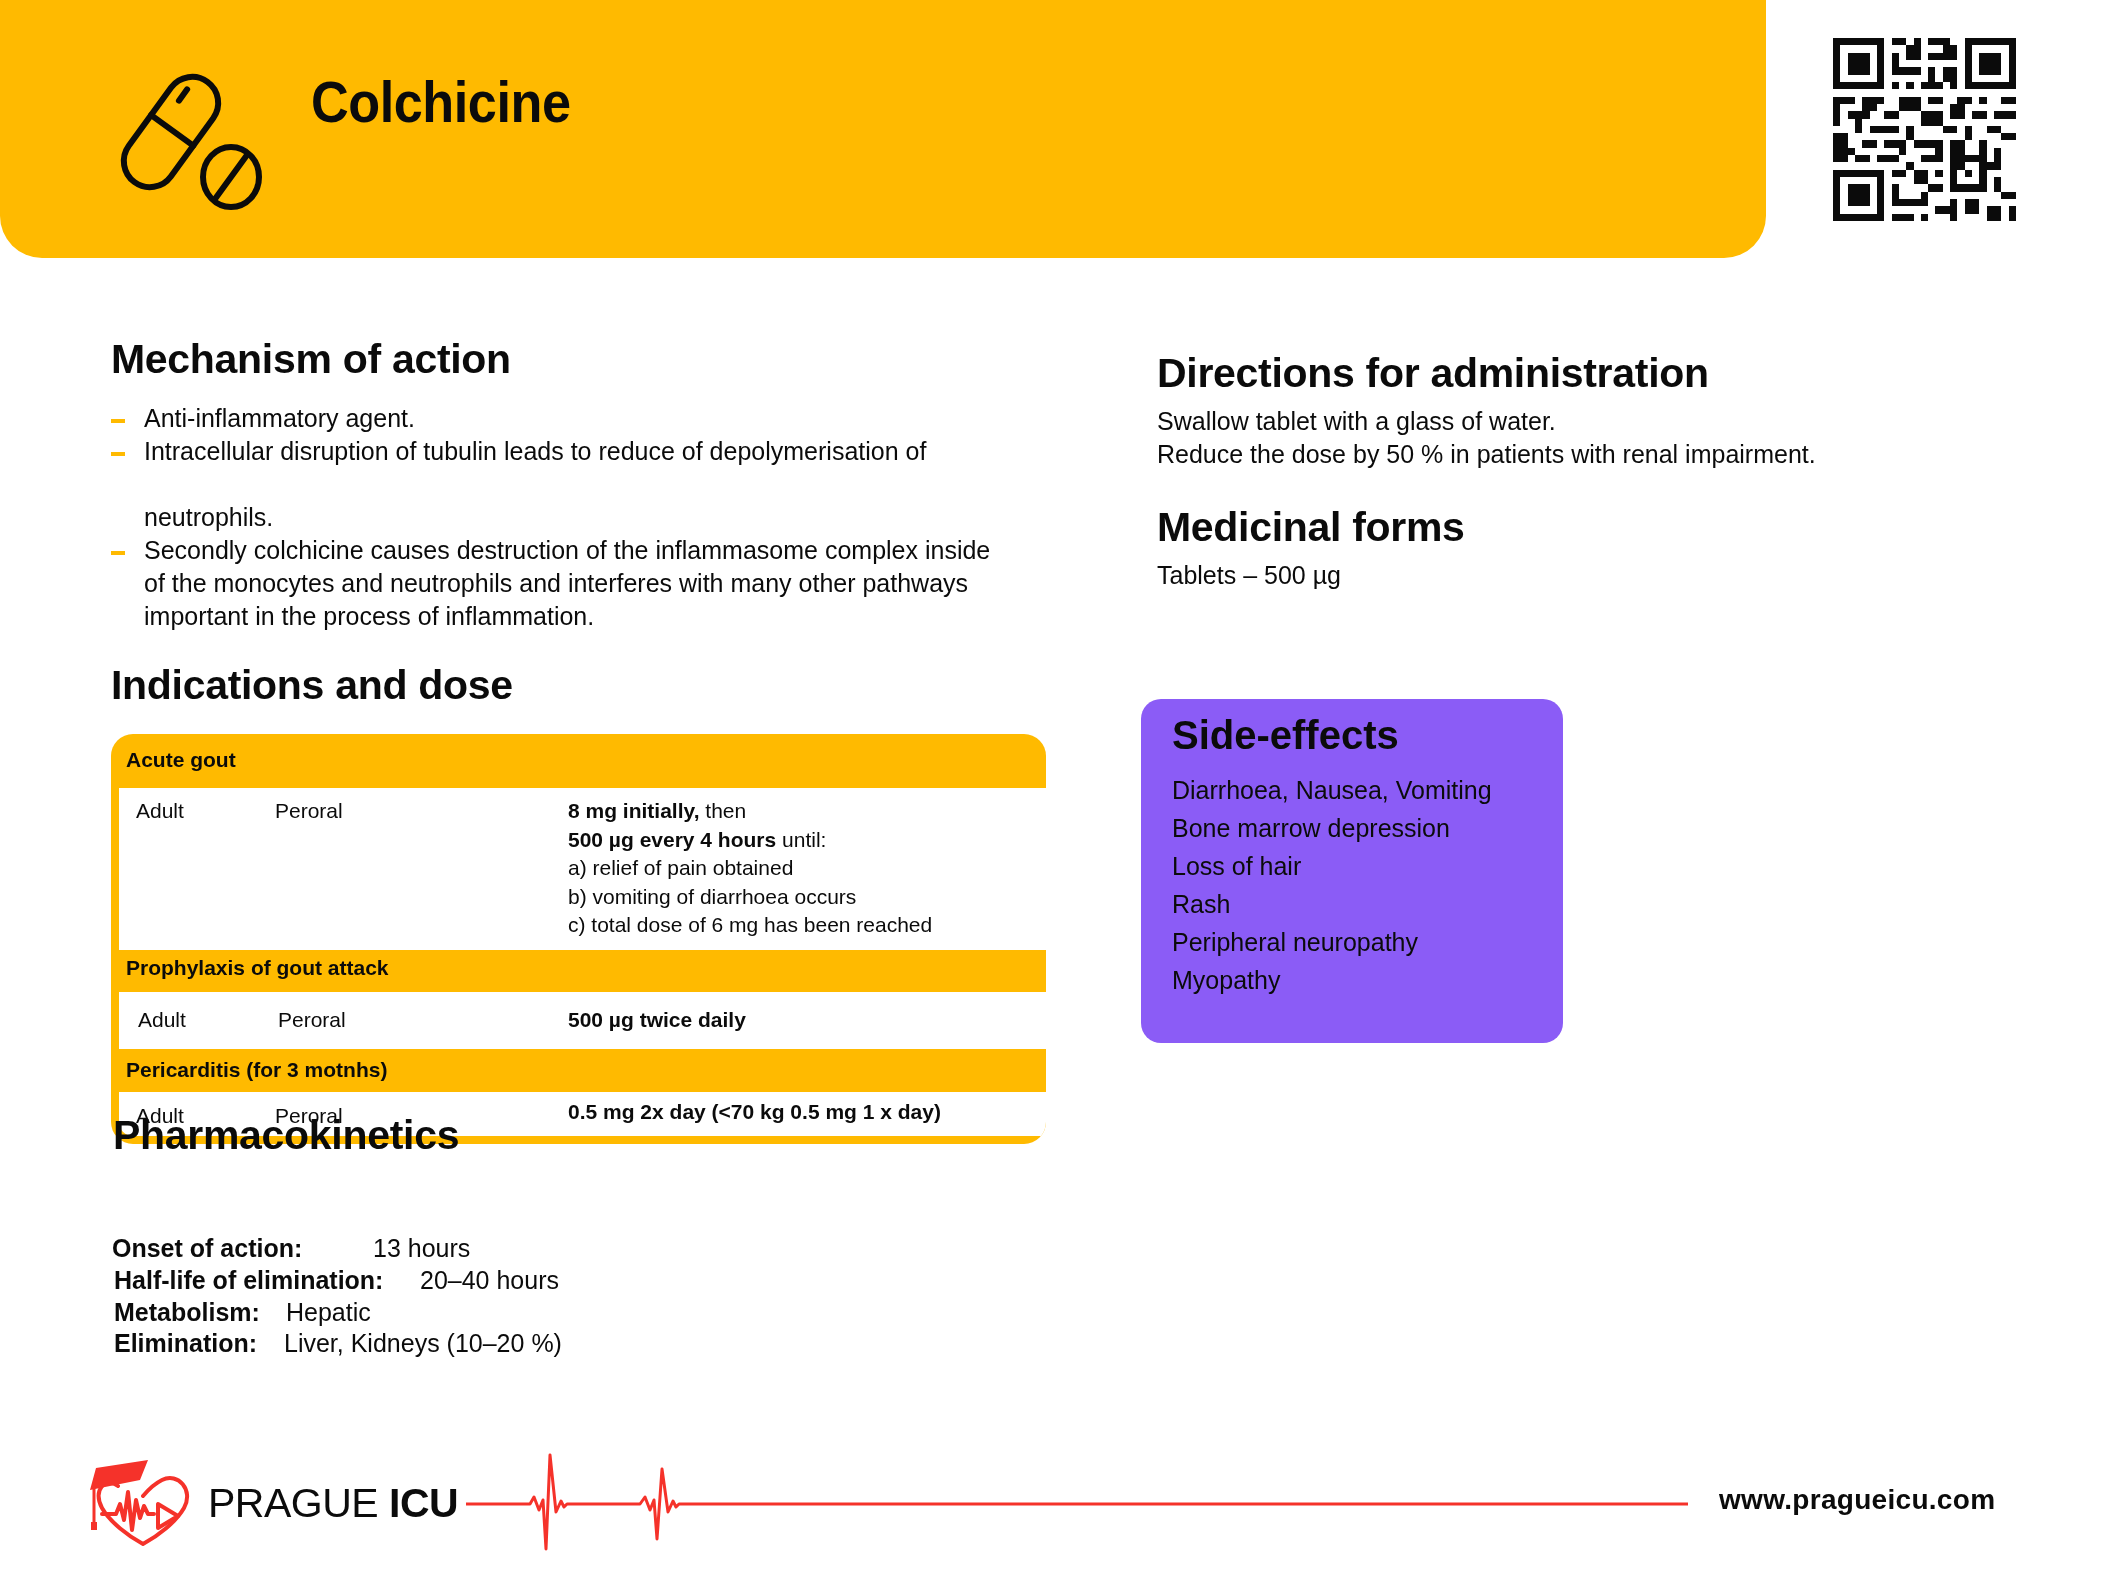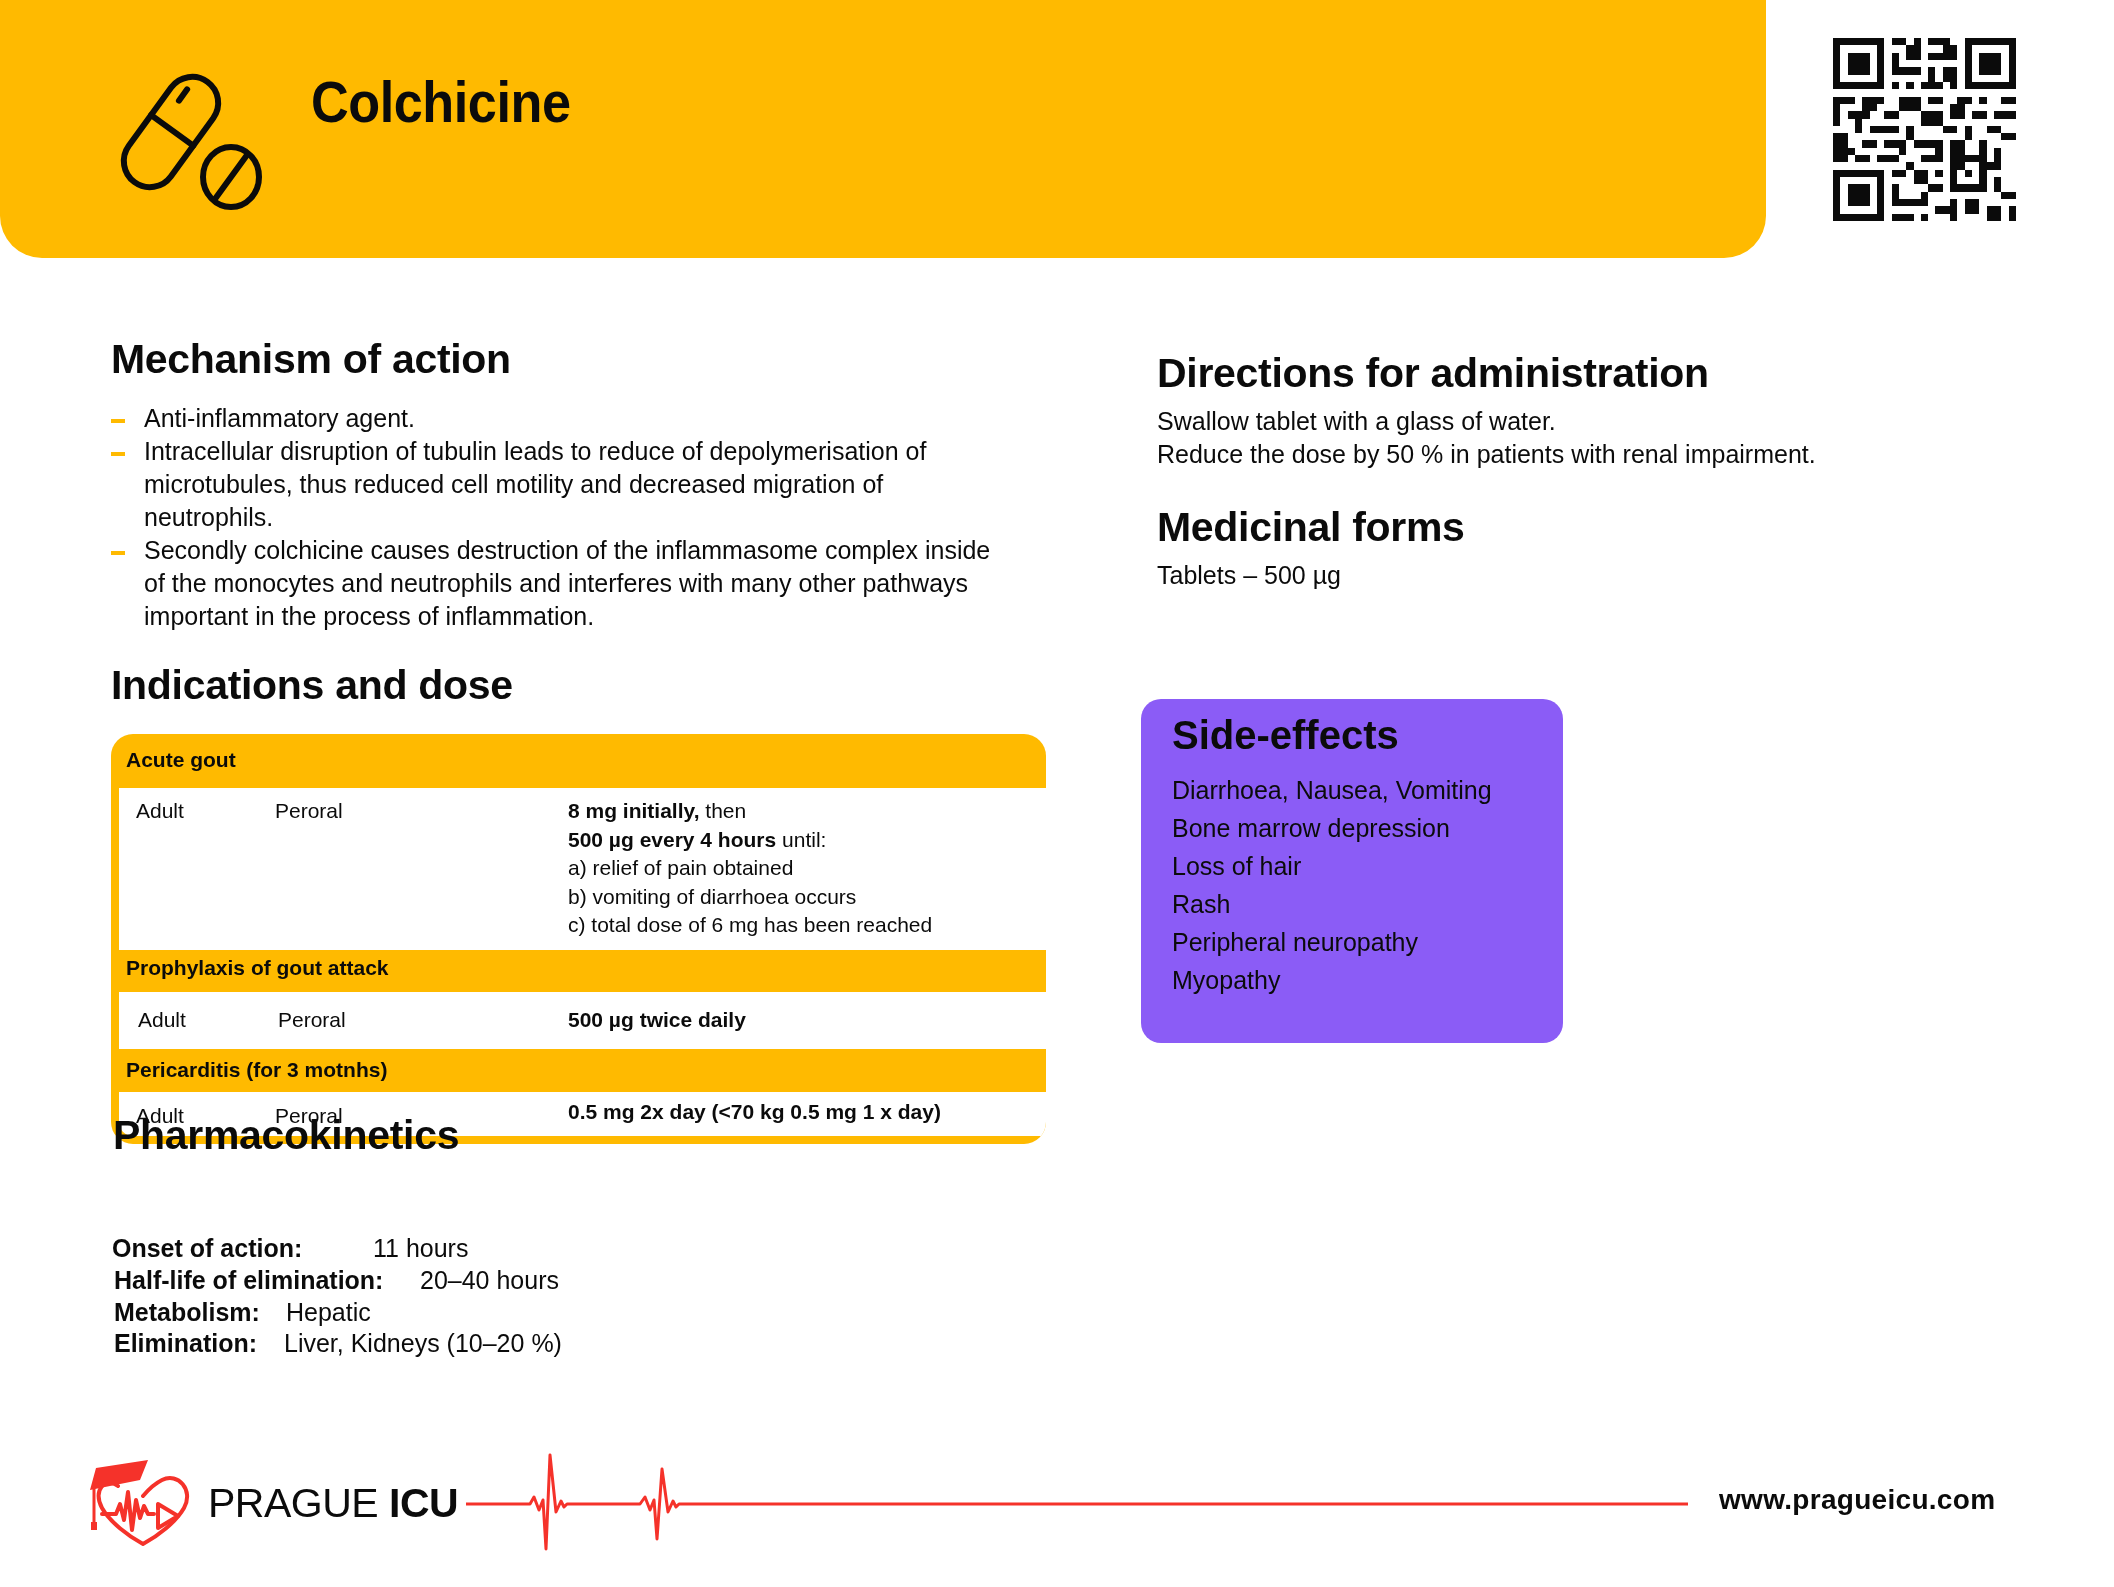--- a/index.html
+++ b/index.html
@@ -180,21 +180,21 @@
 <h2 class="sec" style="left:111px; top:335px;">Mechanism of action</h2>
 
 <ul class="bullets">
   <li>
     <span class="dash"></span>
     <span>Anti-inflammatory agent.</span>
   </li>
   <li>
     <span class="dash"></span>
     <span>Intracellular disruption of tubulin leads to reduce of depolymerisation of</span><br>
-    <span>microtubules, thus reduced cell motility and decreased migration of</span><br>
+    <br>
     <span>neutrophils.</span>
   </li>
   <li>
     <span class="dash"></span>
     <span>Secondly colchicine causes destruction of the inflammasome complex inside</span><br>
     <span>of the monocytes and neutrophils and interferes with many other pathways</span><br>
     <span>important in the process of inflammation.</span>
   </li>
 </ul>
 
@@ -231,21 +231,21 @@
     <div class="cell" style="left:449px; top:6px;">
       <b>0.5 mg 2x day (&lt;70 kg 0.5 mg 1 x day)</b>
     </div>
   </div>
 </div>
 
 <h2 class="sec" style="left:113px; top:1111px;">Pharmacokinetics</h2>
 
 <div class="pk-row" style="left:112px; top:1232px;">
   <span class="pk-label">Onset of action:</span>
-  <span class="pk-val" style="left:261px;">11 hours</span>
+  <span class="pk-val" style="left:261px;">13 hours</span>
 </div>
 <div class="pk-row" style="left:114px; top:1264px;">
   <span class="pk-label">Half-life of elimination:</span>
   <span class="pk-val" style="left:306px;">20–40 hours</span>
 </div>
 <div class="pk-row" style="left:114px; top:1296px;">
   <span class="pk-label">Metabolism:</span>
   <span class="pk-val" style="left:172px;">Hepatic</span>
 </div>
 <div class="pk-row" style="left:114px; top:1327px;">

